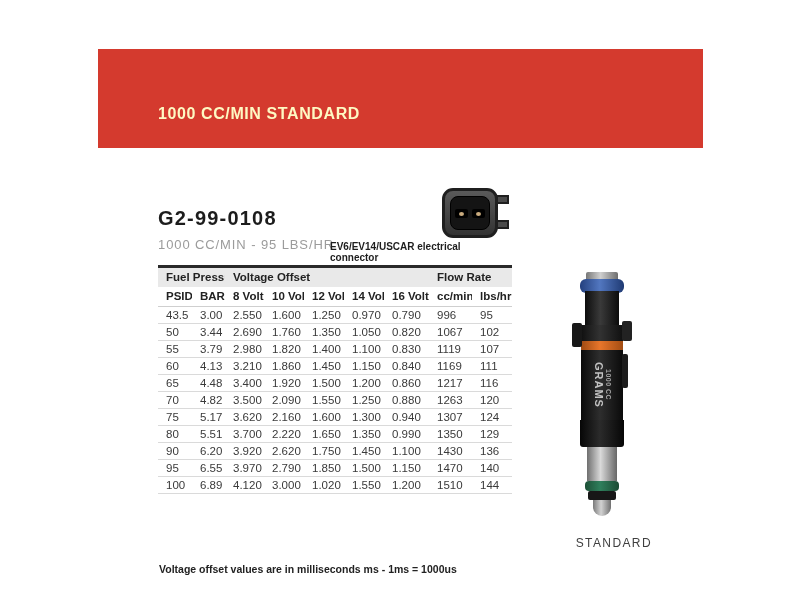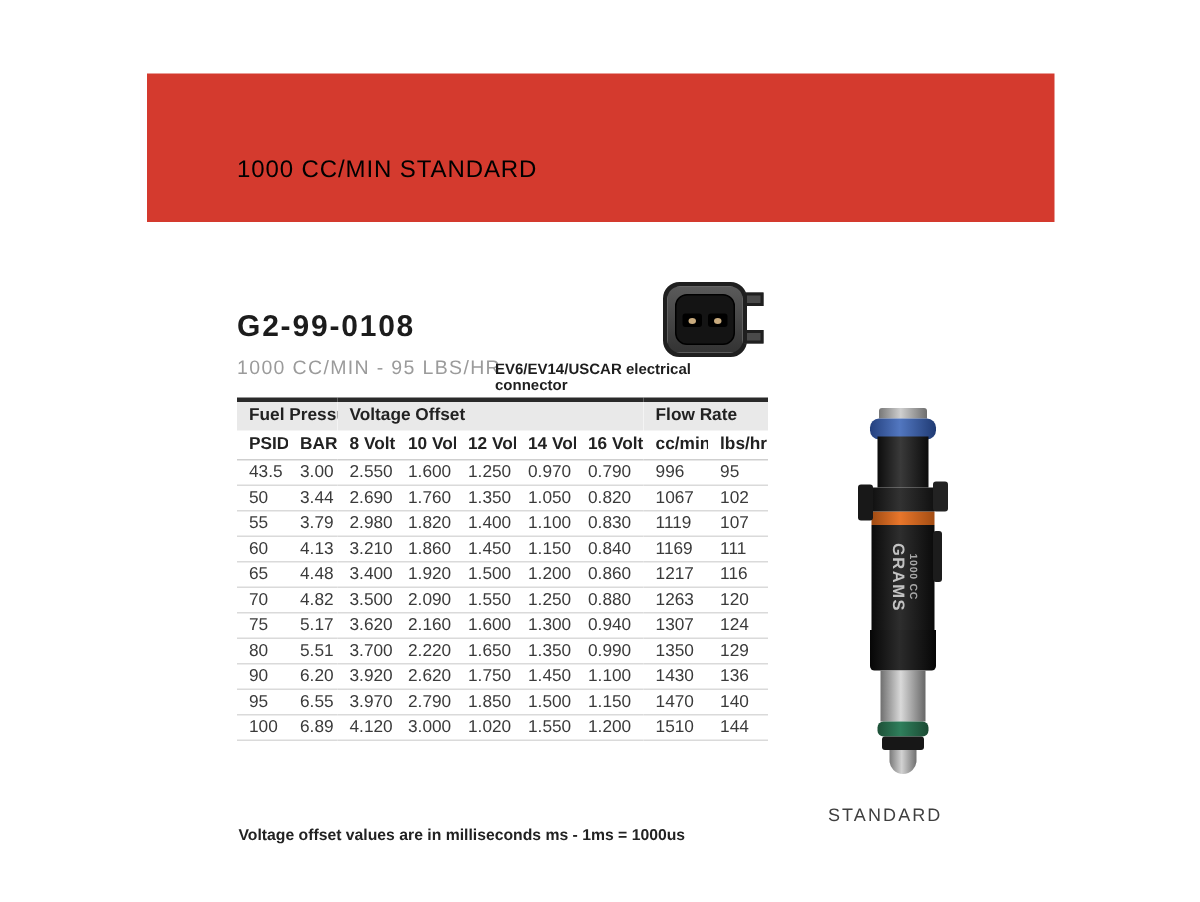--- a/index.html
+++ b/index.html
@@ -8,21 +8,21 @@
     --blue-oring:#3c62ae;
     --green-oring:#2f7f5c;
   }
   *{margin:0;padding:0;box-sizing:border-box;}
   html,body{background:#fff;}
   body{font-family:"Liberation Sans",sans-serif;}
   .page{position:relative;width:800px;height:601px;background:#ffffff;overflow:hidden;}
 
   
   .banner{position:absolute;left:98px;top:49px;width:605px;height:99px;background:var(--banner-red,#d43a2e);}
-  .banner h1{position:absolute;left:60px;top:56px;color:#000000;font-size:16px;font-weight:normal;letter-spacing:0.6px;}
+  .banner h1{position:absolute;left:60px;top:56px;color:#fef9c3;font-size:16px;font-weight:bold;letter-spacing:0.6px;}
 
   
   .part-number{position:absolute;left:158px;top:207px;font-size:20px;font-weight:bold;color:#1c1c1c;letter-spacing:1.2px;}
   .subtitle{position:absolute;left:158px;top:237px;font-size:13px;color:#9b9b9b;letter-spacing:0.9px;}
 
   
   .connector{position:absolute;left:442px;top:188px;width:68px;height:50px;}
   .connector .shell{position:absolute;left:0;top:0;width:56px;height:50px;background:linear-gradient(#5a5a5a,#333);border:3px solid #1f1f1f;border-radius:11px;}
   .connector .cavity{position:absolute;left:8px;top:8px;width:40px;height:34px;background:#141414;border-radius:8px;border:1px solid #000;}
   .connector .pin{position:absolute;top:21px;width:13px;height:9px;background:#000;border-radius:2px;}
@@ -37,42 +37,42 @@
   
   .spec-table-wrap{position:absolute;left:158px;top:265px;width:354px;}
   table.spec{width:354px;border-collapse:collapse;border-top:3px solid #2a2a2a;table-layout:fixed;}
   table.spec th,table.spec td{text-align:left;padding:2px 0 2px 8px;font-size:11.5px;line-height:12px;white-space:nowrap;overflow:hidden;}
   .group-th{background:#e9e9e9;color:#222;font-weight:bold;text-align:center;height:20px;}
   .group-th:first-child{text-align:left !important;}
   .col-th{color:#222;font-weight:bold;border-bottom:1px solid #cfcfcf;height:20px;}
   table.spec td{color:#3a3a3a;border-bottom:1px solid #dadada;height:16px;}
 
   
-  .footnote{position:absolute;left:159px;top:551px;font-size:10.5px;font-weight:bold;color:#222;}
+  .footnote{position:absolute;left:159px;top:563px;font-size:10.5px;font-weight:bold;color:#222;}
 
   
   .injector{position:absolute;left:552px;top:272px;width:100px;display:flex;flex-direction:column;align-items:center;}
   .inj-cap{width:32px;height:7px;background:linear-gradient(90deg,#777,#cfcfcf 45%,#6e6e6e);border-radius:2px 2px 0 0;}
   .inj-blue{width:44px;height:14px;background:linear-gradient(90deg,#24407e,#5277c0 45%,#1f3a73);border-radius:6px;}
   .inj-neck{width:34px;height:34px;background:linear-gradient(90deg,#0c0c0c,#3a3a3a 45%,#0c0c0c);margin-top:-2px;}
   .inj-clip{position:relative;width:42px;height:16px;background:linear-gradient(90deg,#101010,#323232 45%,#101010);}
   .inj-clip .tabL{position:absolute;left:-9px;top:-2px;width:10px;height:24px;background:#181818;border-radius:2px;}
   .inj-clip .tabR{position:absolute;right:-9px;top:-4px;width:10px;height:20px;background:#222;border-radius:2px;}
   .inj-orange{width:42px;height:9px;background:linear-gradient(90deg,#9e4a12,var(--orange-band,#e8762b) 45%,#a34d13);}
   .inj-body{position:relative;width:42px;height:70px;background:linear-gradient(90deg,#0a0a0a,#2e2e2e 45%,#0a0a0a);display:flex;align-items:center;justify-content:center;}
   .inj-body .rib{position:absolute;right:-5px;top:4px;width:6px;height:34px;background:#1c1c1c;border-radius:2px;}
   .brand-col{writing-mode:vertical-lr;text-orientation:mixed;color:#c2c2c2;text-align:center;}
   .brand-main{font-size:11px;font-weight:bold;letter-spacing:1px;}
   .brand-sub{font-size:7px;font-weight:bold;letter-spacing:0.5px;color:#a8a8a8;}
   .inj-collar{width:44px;height:27px;background:linear-gradient(90deg,#060606,#2b2b2b 45%,#060606);border-radius:0 0 3px 3px;}
   .inj-silver{width:30px;height:34px;background:linear-gradient(90deg,#6f6f6f,#d9d9d9 45%,#676767);}
   .inj-green{width:34px;height:10px;background:linear-gradient(90deg,#1d5037,var(--green-oring,#2f7f5c) 45%,#1b4a33);border-radius:4px;}
   .inj-dark{width:28px;height:9px;background:#171717;border-radius:2px;}
   .inj-tip{width:18px;height:16px;background:linear-gradient(90deg,#7a7a7a,#d2d2d2 45%,#707070);border-radius:0 0 9px 9px;}
-  .inj-caption{position:absolute;left:552px;top:536px;width:100px;text-align:left;font-size:12px;color:#3f3f3f;letter-spacing:1.4px;}
+  .inj-caption{position:absolute;left:552px;top:536px;width:100px;text-align:right;font-size:12px;color:#3f3f3f;letter-spacing:1.4px;}
 </style>
 </head>
 <body>
 
 <div class="page">
 
   <div class="banner">
     <h1>1000 CC/MIN STANDARD</h1>
   </div>
 

